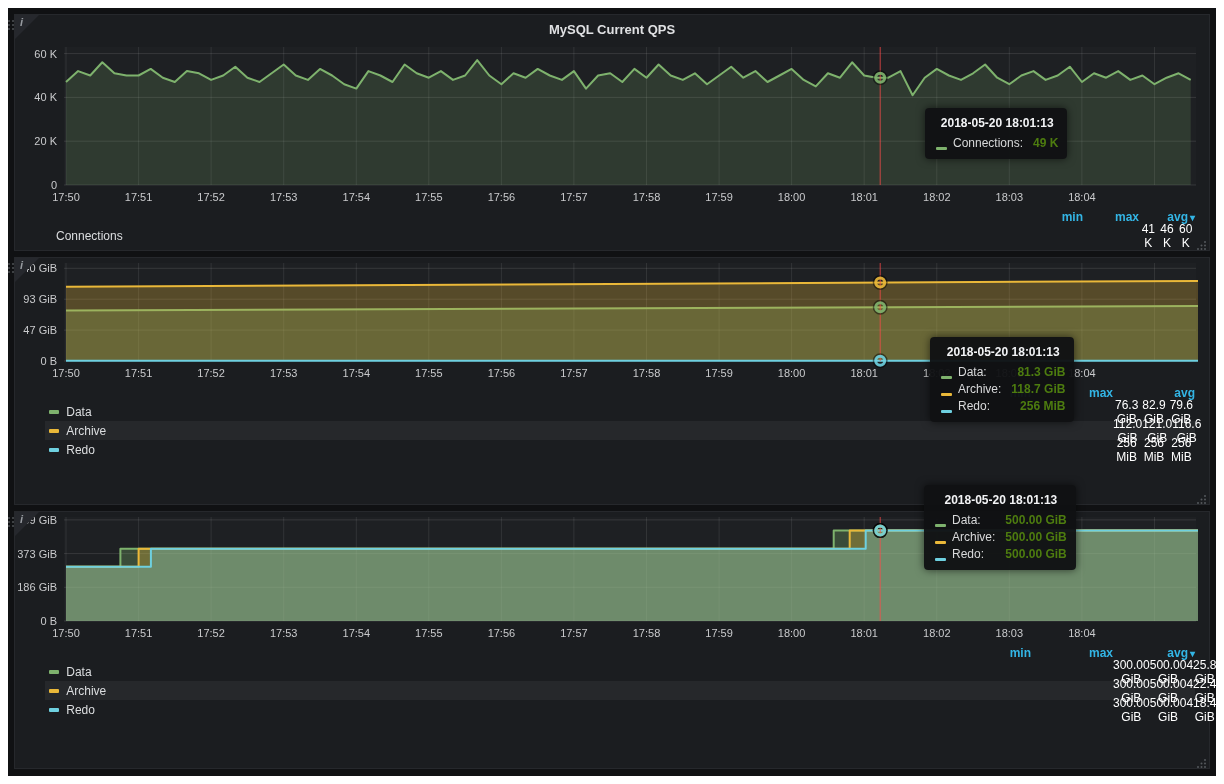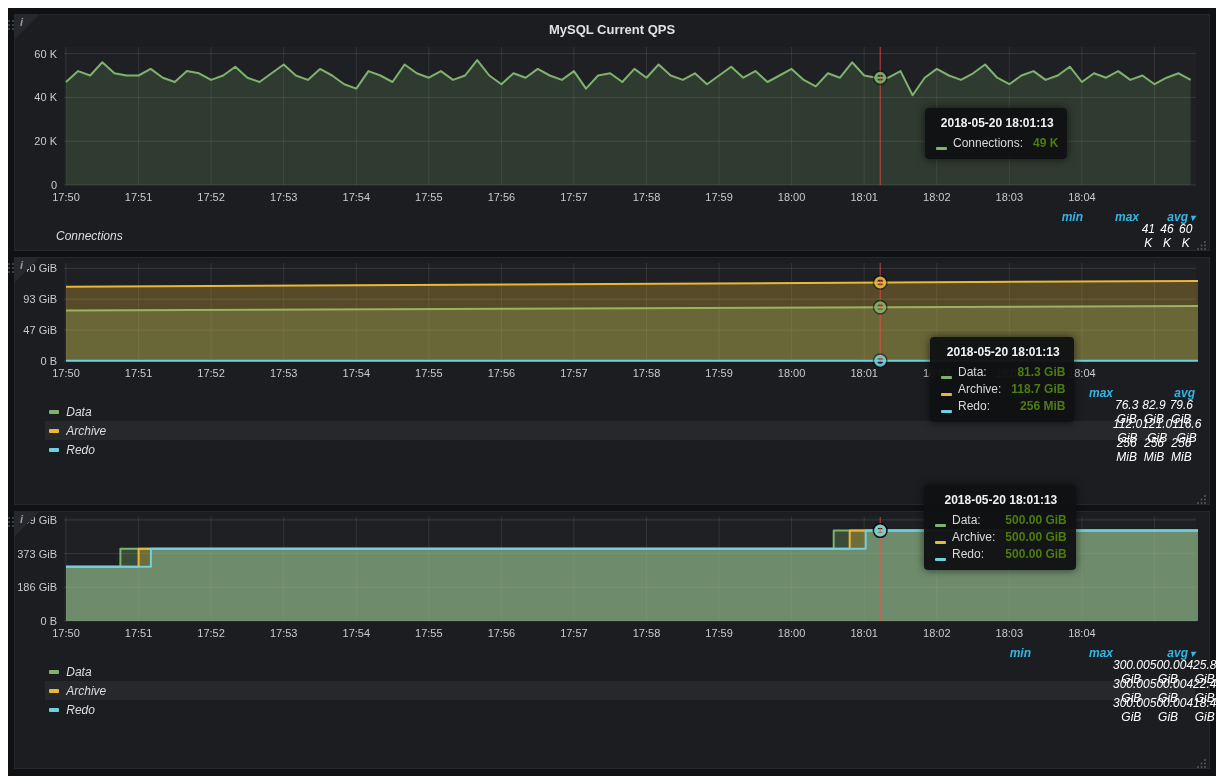--- a/index.html
+++ b/index.html
@@ -11,21 +11,21 @@
   .info-corner { position:absolute; left:0; top:0; width:0; height:0; border-top:24px solid #26282d; border-right:24px solid transparent; z-index:3; }
   .info-corner .i-glyph { position:absolute; left:5px; top:-23px; font-size:11px; font-weight:bold; color:#989ca1; font-style:italic; }
   
   .drag-dots { position:absolute; left:0; width:6px; height:14px; display:grid; grid-template-columns:2px 2px; grid-auto-rows:2px; gap:2px; z-index:4; }
   .drag-dots i { background:#4e5256; border-radius:50%; }
   
   .resize-handle { position:absolute; right:2px; bottom:2px; width:12px; height:12px; z-index:3; cursor:nwse-resize; }
   svg.chart { display:block; margin-left:3px; }
   svg text.axis { font-family:"Liberation Sans",sans-serif; font-size:11px; fill:#c9cacc; }
   
-  .legend { margin:2px 14px 0 30px; font-size:12px; color:#dcdee0;font-style:italic; }
+  .legend { margin:2px 14px 0 30px; font-size:12px; color:#dcdee0; }
   .legend-head { display:flex; justify-content:flex-end; height:18px; align-items:center; }
   .legend-head span { font-weight:bold; color:#33b5e5; text-align:right; cursor:pointer; }
   .lrow { display:flex; align-items:center; height:19px; padding-left:4px; }
   .lrow.stripe { background:rgba(255,255,255,0.05);gap:32px; }
   .series-name { display:flex; align-items:center; gap:7px; cursor:pointer; }
   .swatch { display:inline-block; width:13px; height:4px; border-radius:1px; }
   .spacer { flex:1; }
   .vals { display:flex; }
   .vals span { text-align:center; color:#ffffff; }
   .col-sm span { width:56px; }

